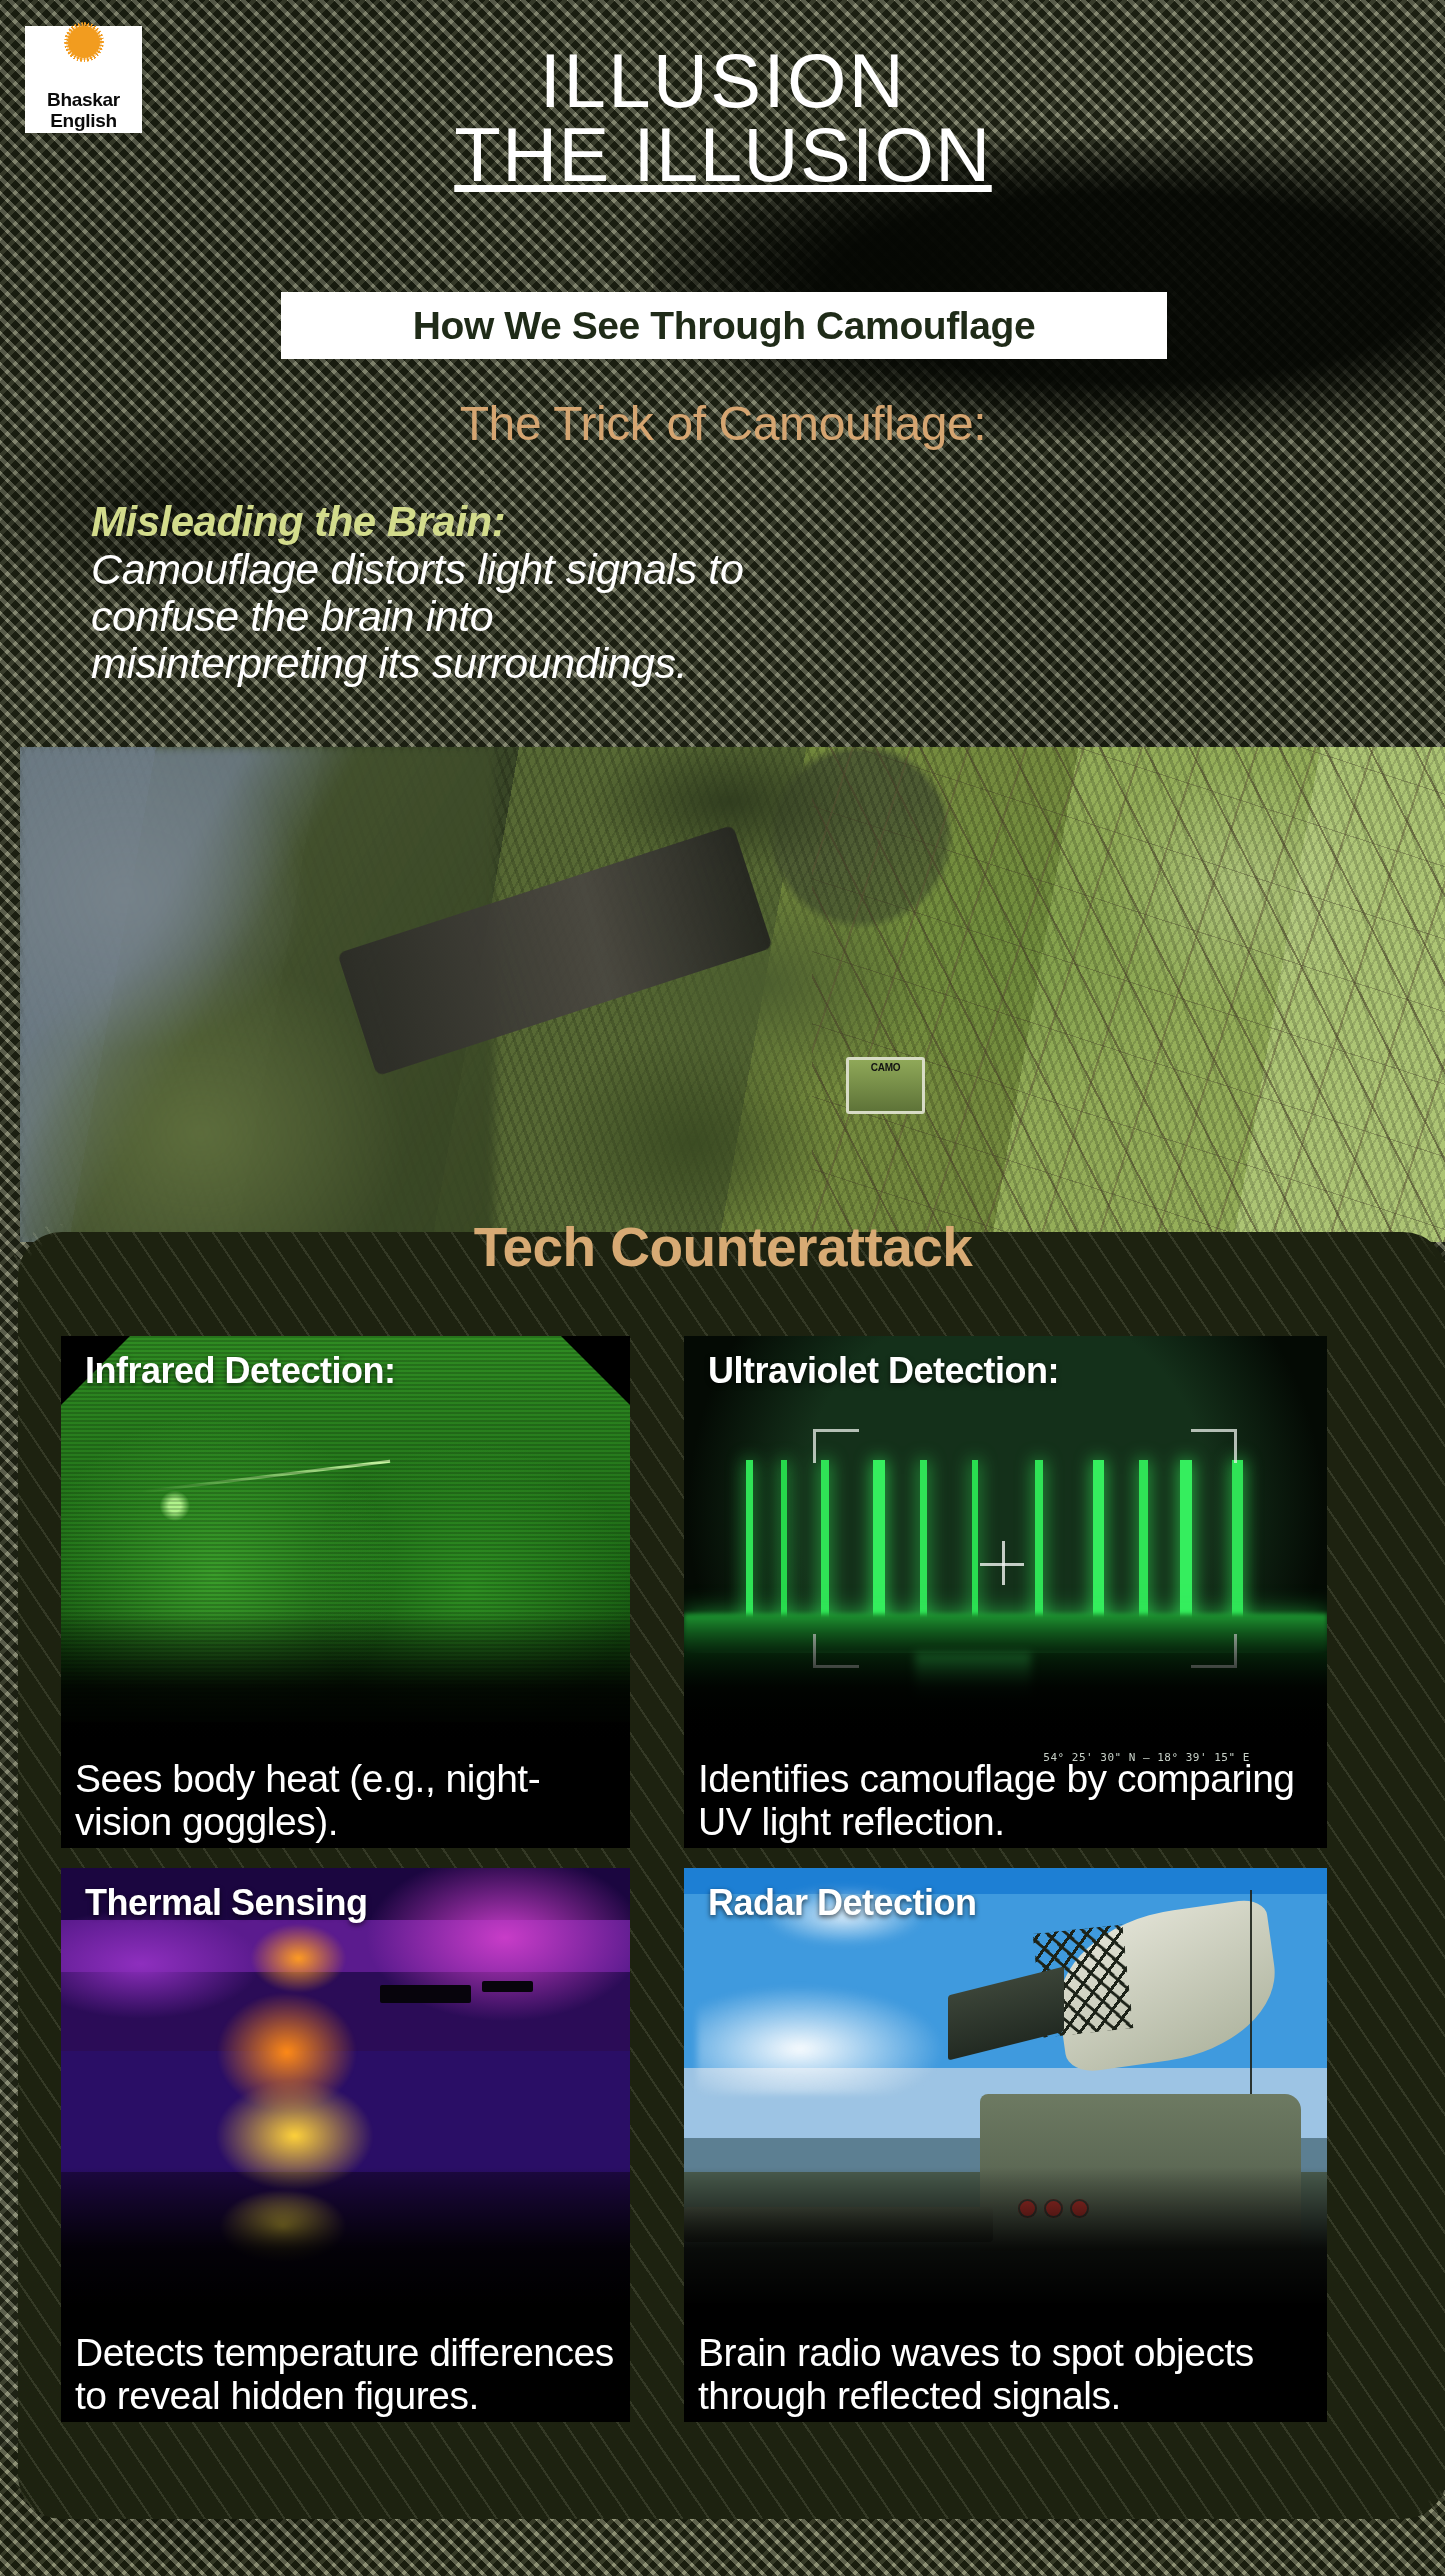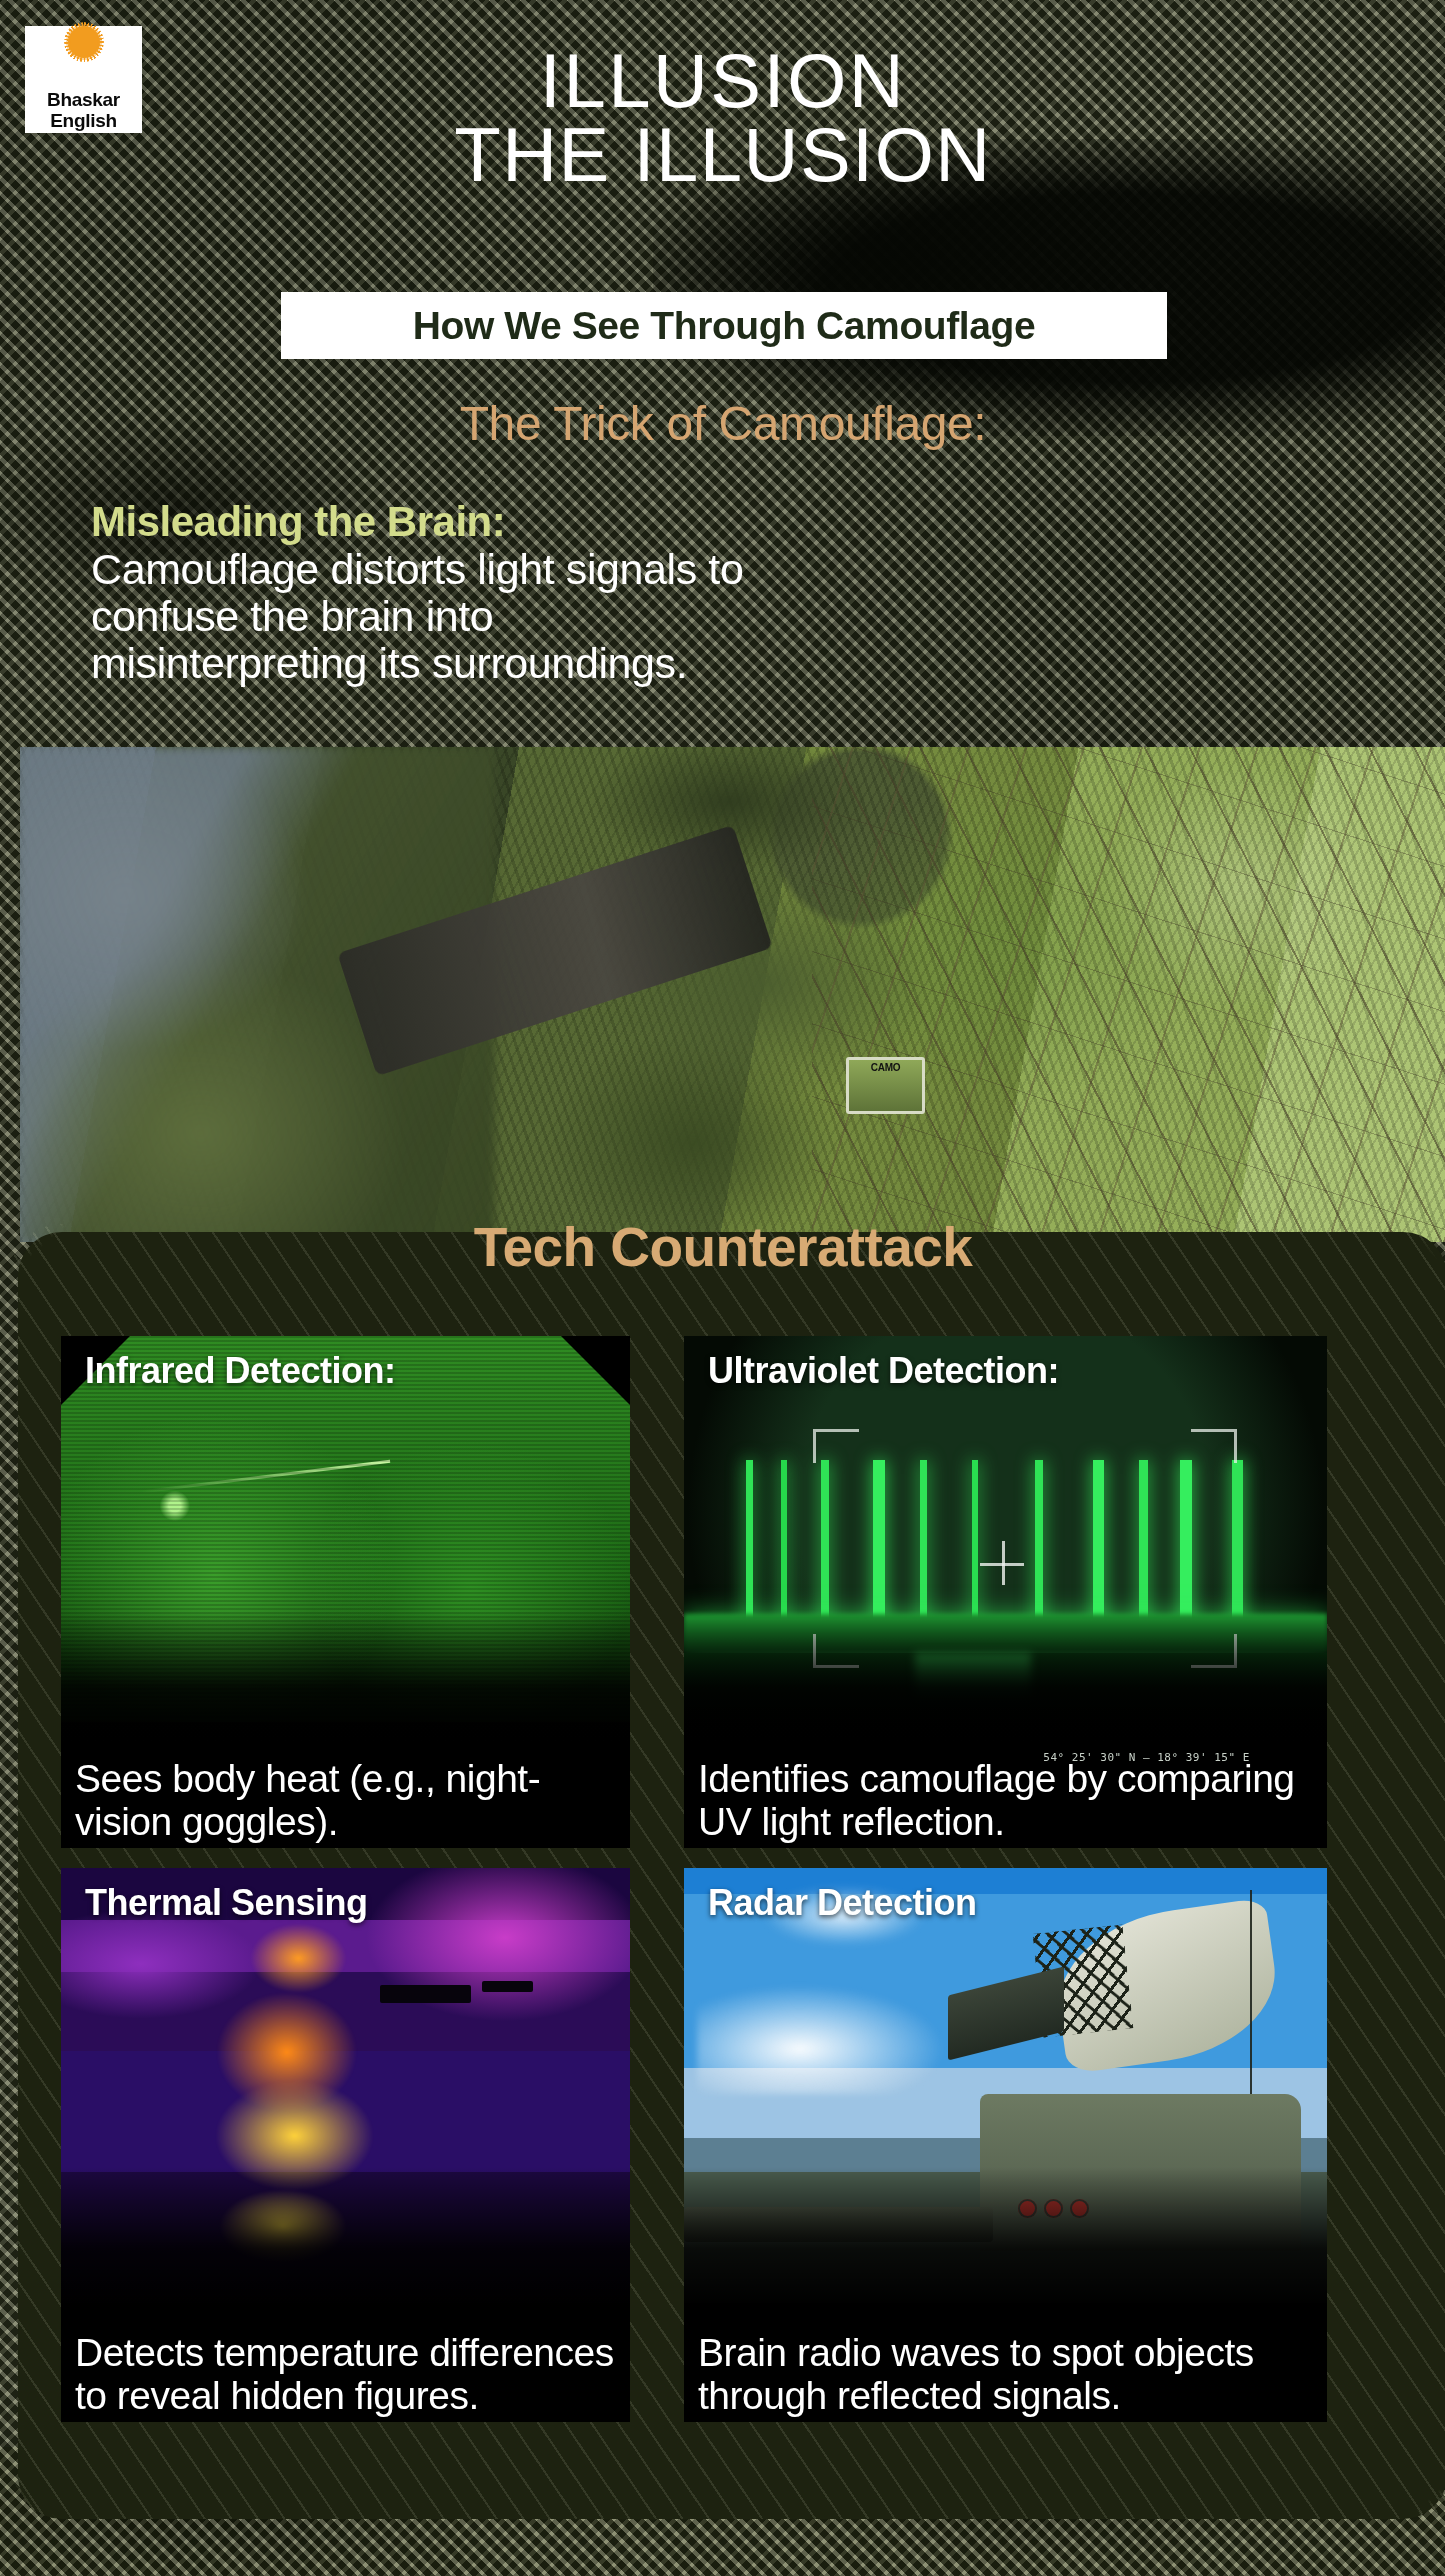--- a/index.html
+++ b/index.html
@@ -60,40 +60,40 @@
     text-align:center; letter-spacing:-0.3px;margin-top:28px;
   }
 
   
   .title{
     position:absolute; left:0; right:0; top:44px; z-index:30;
     text-align:center; color:#fff;
     font-size:76px; line-height:.98; font-weight:300;
     letter-spacing:2.5px;
   }
-  .title .l2{ display:block; letter-spacing:1.5px; }
+  .title .l2{ display:block; letter-spacing:1.5px;text-decoration:underline; }
 
   .subtitle-band{
     position:absolute; left:281px; top:292px; width:886px; height:67px;
     background:#fff; z-index:30;
     display:flex; align-items:center; justify-content:center;
   }
   .subtitle-band span{
     color:#1f2b18; font-weight:bold; font-size:39px; letter-spacing:-0.4px;
   }
 
   .sec-head-1{
     position:absolute; left:0; right:0; top:396px; z-index:30;
     text-align:center; color:#d5a571;
     font-size:48px; font-weight:normal; letter-spacing:-0.4px;
   }
 
   
   .trick{
-    position:absolute; left:91px; top:500px; width:683px; z-index:30;
+    position:absolute; left:91px; top:500px; width:683px; z-index:30;font-style:italic;
   }
   .trick h3{
     color:#d3dc8c; font-size:42px; font-weight:bold; letter-spacing:-0.5px;
     line-height:1.05; margin-bottom:2px;
   }
   .trick p{
     color:#fff; font-size:43px; font-weight:400; line-height:1.09;
     letter-spacing:-0.4px;
   }
 

